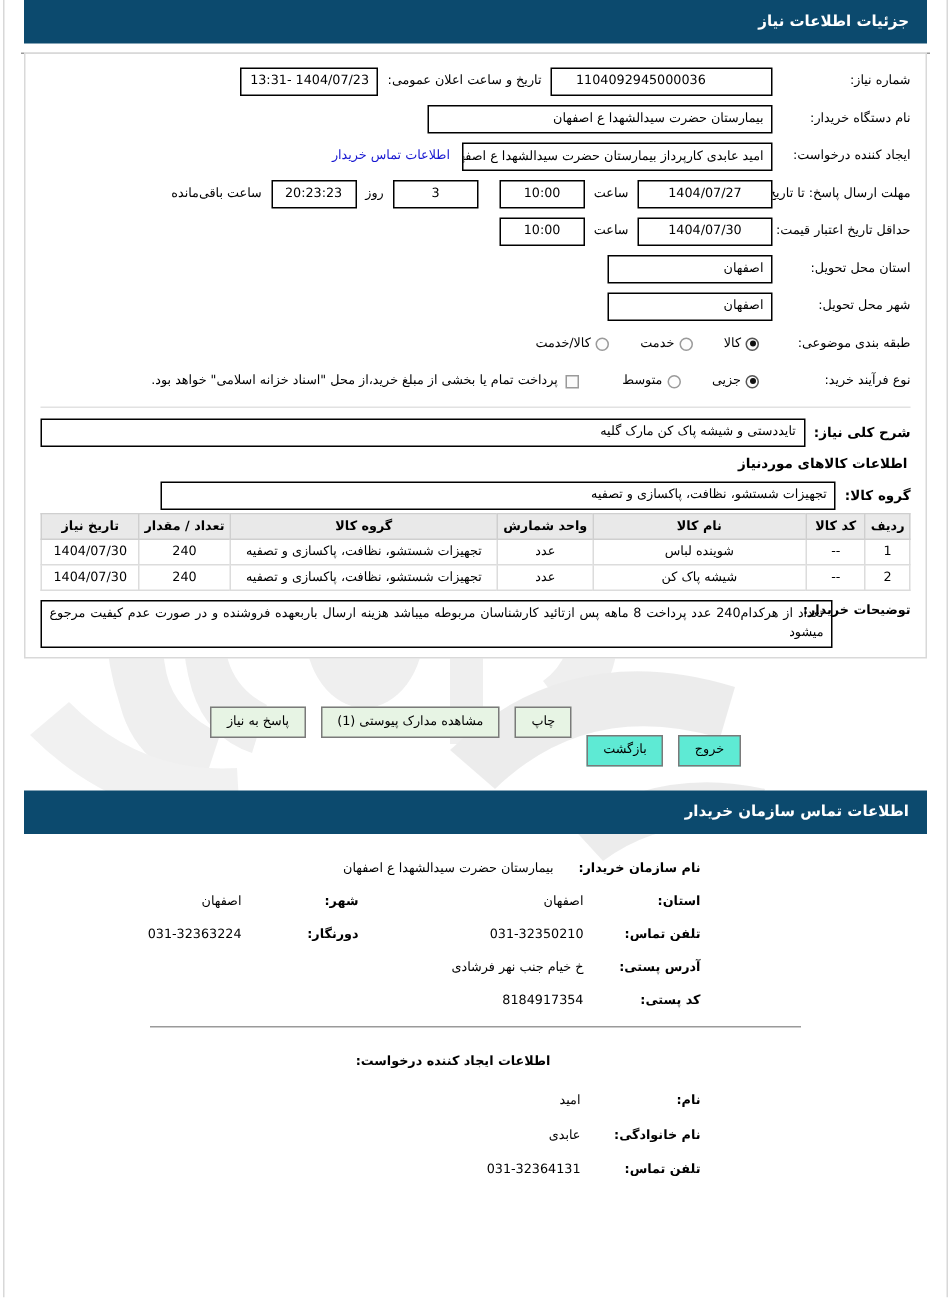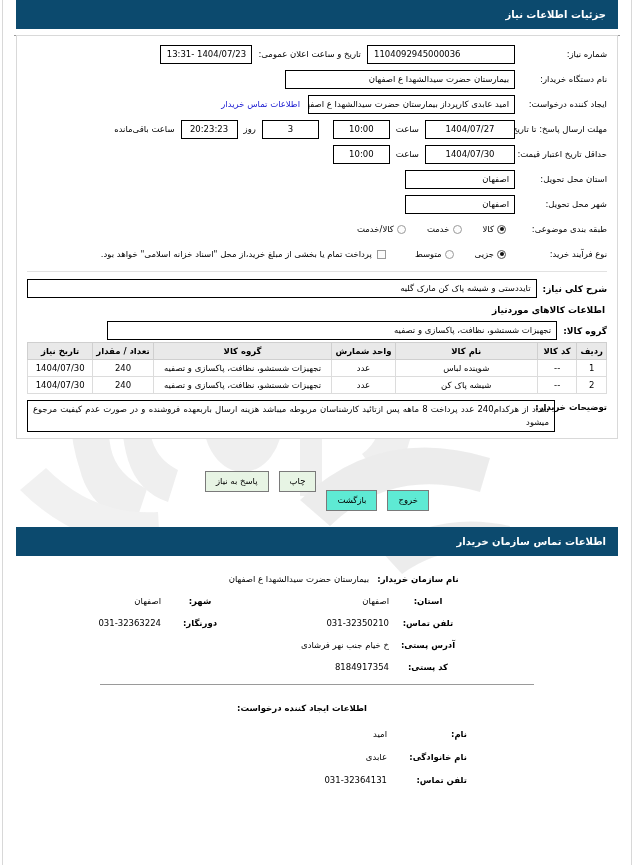--- a/index.html
+++ b/index.html
@@ -86,21 +86,21 @@
     border: 1px solid #000;
     background: #fff;
     height: 19px;
     line-height: 17px;
     font-size: 8.5px;
     text-align: right;
     padding: 0 5px;
     overflow: hidden;
     white-space: nowrap;
   }
-  .box.num { text-align: left; direction: ltr; padding-left: 6px;}
+  .box.num { text-align: left; direction: ltr; padding-left: 16px;}
   .box.ctr { text-align: center; }
 
   .w-need   { width: 148px; }
   .w-date   { width: 92px; }
   .w-org    { width: 230px; }
   .w-creator{ width: 207px; }
   .w-dt     { width: 90px; }
   .w-time   { width: 57px; }
   .w-days   { width: 57px; }
   .w-rem    { width: 57px; }
@@ -229,21 +229,21 @@
   .contact-wrap { margin-top: 16px; }
   .contact-body {
     margin: 18px 16px 0 16px;
     font-size: 8.5px;
   }
   .c-row {
     display: flex; flex-direction: row;
     margin-bottom: 12px; align-items: flex-start;
   }
   .c-label {
-    font-weight: bold; white-space: nowrap; text-align: center;
+    font-weight: bold; white-space: nowrap; text-align: right;
   }
   .c-value { white-space: nowrap; }
   .c-pair { display: flex; }
   .c-pair .c-label { width: 78px; }
   .c-pair .c-value { width: 150px; text-align: right; }
 
   .c-org-label { width: 98px; }
   .c-org-value { }
 
   .hr-thin {
@@ -418,20 +418,21 @@
     </table>
 
     <div class="notes-wrap">
       <div class="notes-label">توضیحات خریدار:</div>
       <div class="notes-box">تعداد از هرکدام240 عدد پرداخت 8 ماهه پس ازتائید  کارشناسان مربوطه میباشد هزینه ارسال باربعهده فروشنده و در صورت عدم کیفیت مرجوع میشود</div>
     </div>
   </div>
 
   <div class="buttons">
     <div class="btn green">پاسخ به نیاز</div>
+    <div class="btn green">مشاهده مدارک پیوستی (1)</div>
     <div class="btn green">چاپ</div>
     <div class="btn pink">بازگشت</div>
     <div class="btn pink">خروج</div>
   </div>
 
   <div class="contact-wrap">
     <div class="section-bar">
       <span class="bar-label">اطلاعات تماس سازمان خریدار</span>
     </div>
 

